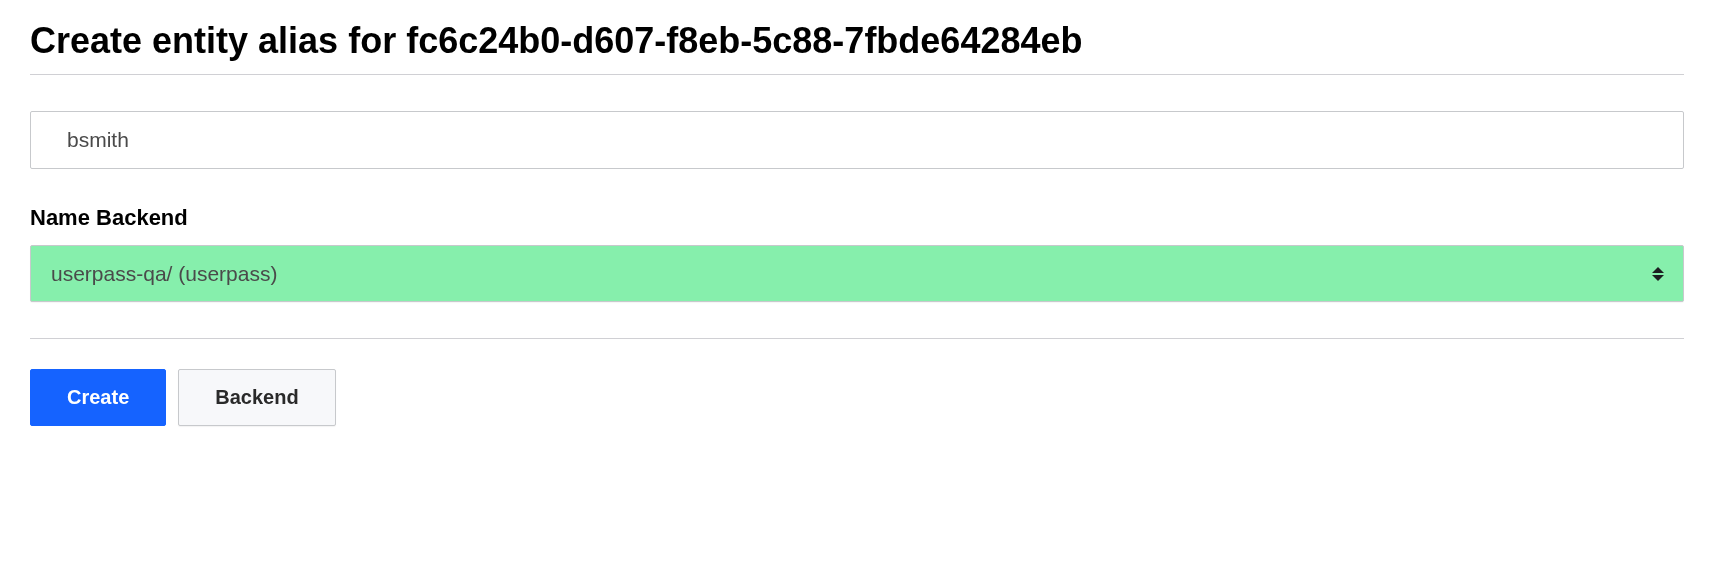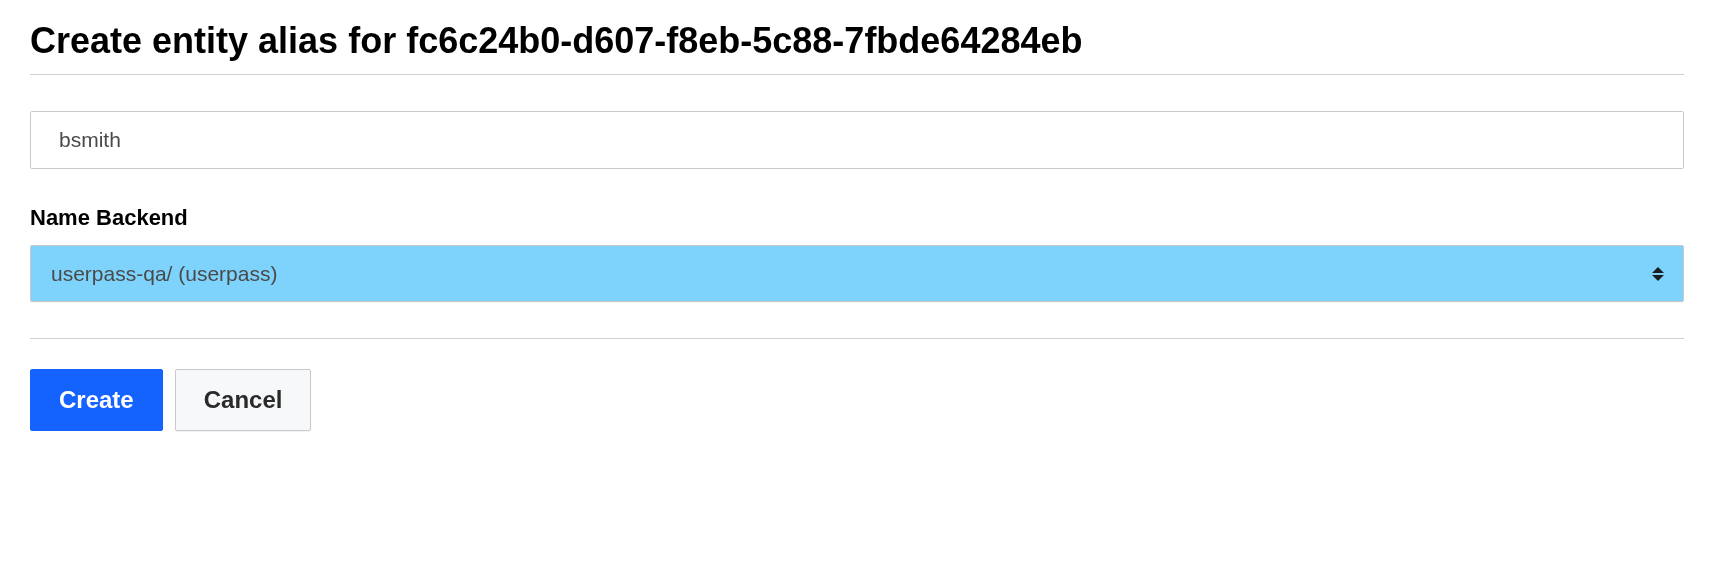--- a/index.html
+++ b/index.html
@@ -26,39 +26,39 @@
     }
     .form-label {
       display: block;
       font-size: 22px;
       font-weight: 700;
       color: #000000;
       margin-bottom: 14px;
     }
     .text-input {
       width: 100%;
-      padding: 16px 28px;
+      padding: 16px 36px;
       font-size: 21px;
       color: #4a4a4a;
       background: #ffffff;
       border: 1px solid #c7c9cc;
       border-radius: 2px;
       outline: none;
       font-family: inherit;
     }
     .select-wrapper {
       position: relative;
       width: 100%;
     }
     .select-input {
       width: 100%;
       padding: 16px 48px 16px 20px;
       font-size: 21px;
       color: #4a4a4a;
-      background: #7dd3fc;
+      background: #86efac;
       border: 1px solid #c7c9cc;
       border-radius: 2px;
       outline: none;
       appearance: none;
       -webkit-appearance: none;
       -moz-appearance: none;
       font-family: inherit;
       cursor: pointer;
       box-shadow: 0 1px 1px rgba(0,0,0,0.04);
     }
@@ -88,22 +88,22 @@
     .divider {
       border: none;
       border-top: 1px solid #d0d0d4;
       margin-bottom: 30px;
     }
     .button-row {
       display: flex;
       gap: 12px;
     }
     .btn {
-      padding: 16px 28px;
-      font-size: 24px;
+      padding: 16px 36px;
+      font-size: 20px;
       font-weight: 600;
       border-radius: 2px;
       cursor: pointer;
       font-family: inherit;
       outline: none;
     }
     .btn-primary {
       background: #1563ff;
       color: #ffffff;
       border: 1px solid #1563ff;
@@ -134,14 +134,14 @@
       <div class="caret-up"></div>
       <div class="caret-down"></div>
     </div>
   </div>
 </div>
 
 <hr class="divider">
 
 <div class="button-row">
   <button class="btn btn-primary">Create</button>
-  <button class="btn btn-secondary">Cancel</button>
+  <button class="btn btn-secondary">Backend</button>
 </div>
 
 </body></html>

